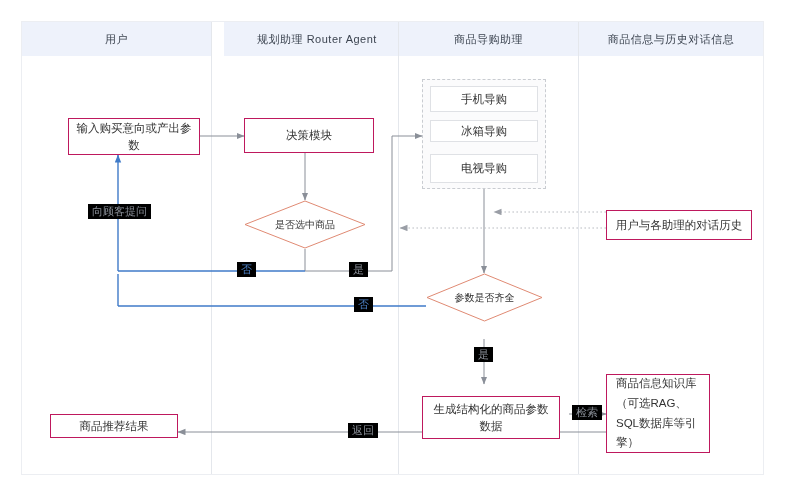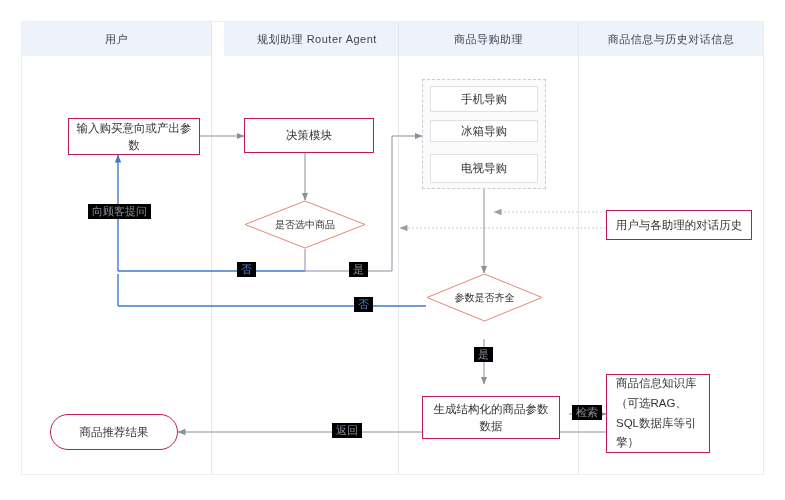--- a/index.html
+++ b/index.html
@@ -224,26 +224,26 @@
     </div>
 
     <div class="node" style="left:584px; top:188px; width:146px; height:30px;">
       <span>用户与各助理的对话历史</span>
     </div>
 
     <div class="node left-align" style="left:584px; top:352px; width:104px; height:79px; line-height:1.7;">
       <span>商品信息知识库（可选RAG、SQL数据库等引擎）</span>
     </div>
 
-    <div class="node" style="left:28px; top:392px; width:128px; height:36px;border-radius:18px;">
+    <div class="node" style="left:28px; top:392px; width:128px; height:24px;">
       <span>商品推荐结果</span>
     </div>
 
     <div class="edge-label" style="left:66px; top:182px;">向顾客提问</div>
     <div class="edge-label blue" style="left:215px; top:240px;">否</div>
     <div class="edge-label" style="left:327px; top:240px;">是</div>
     <div class="edge-label blue" style="left:332px; top:275px;">否</div>
     <div class="edge-label" style="left:452px; top:325px;">是</div>
     <div class="edge-label" style="left:550px; top:383px;">检索</div>
-    <div class="edge-label" style="left:310px; top:401px;font-family:Liberation Mono, monospace;">返回</div>
+    <div class="edge-label" style="left:326px; top:401px;font-family:Liberation Mono, monospace;">返回</div>
 
   </div>
 </div>
 
 </body></html>

